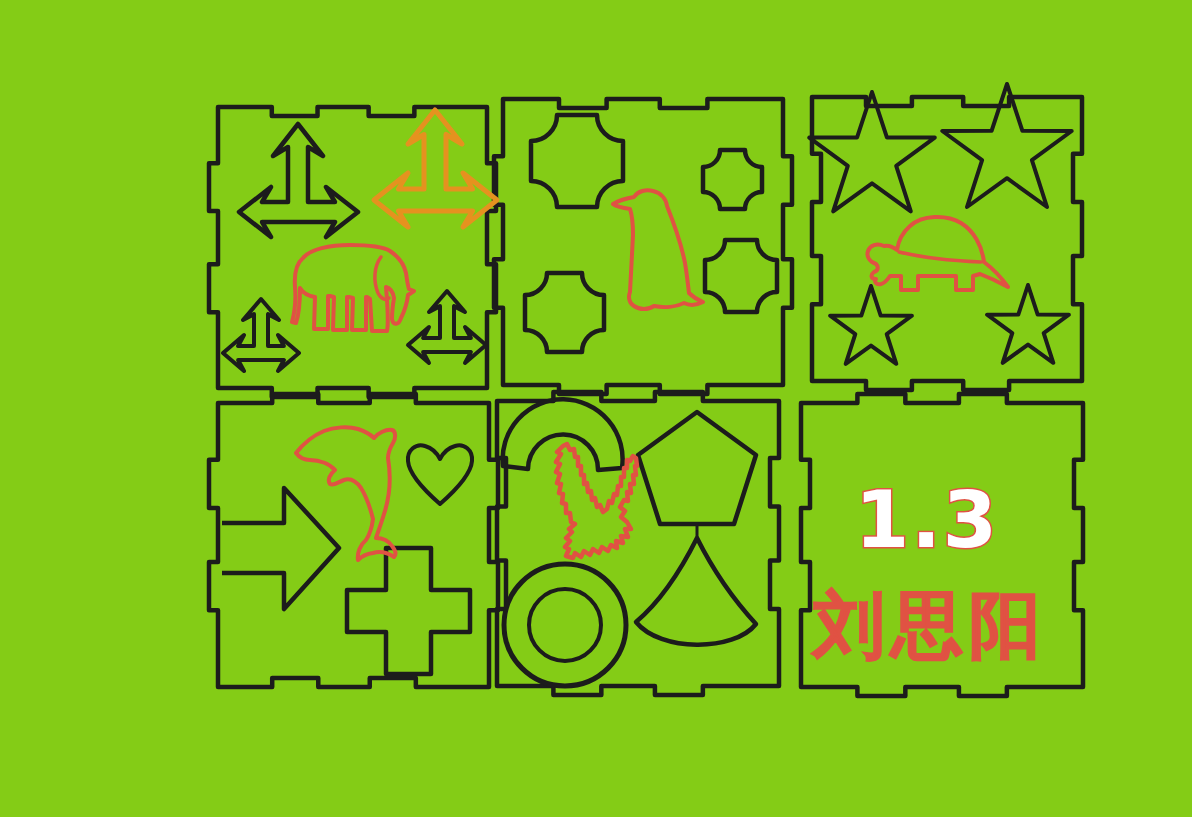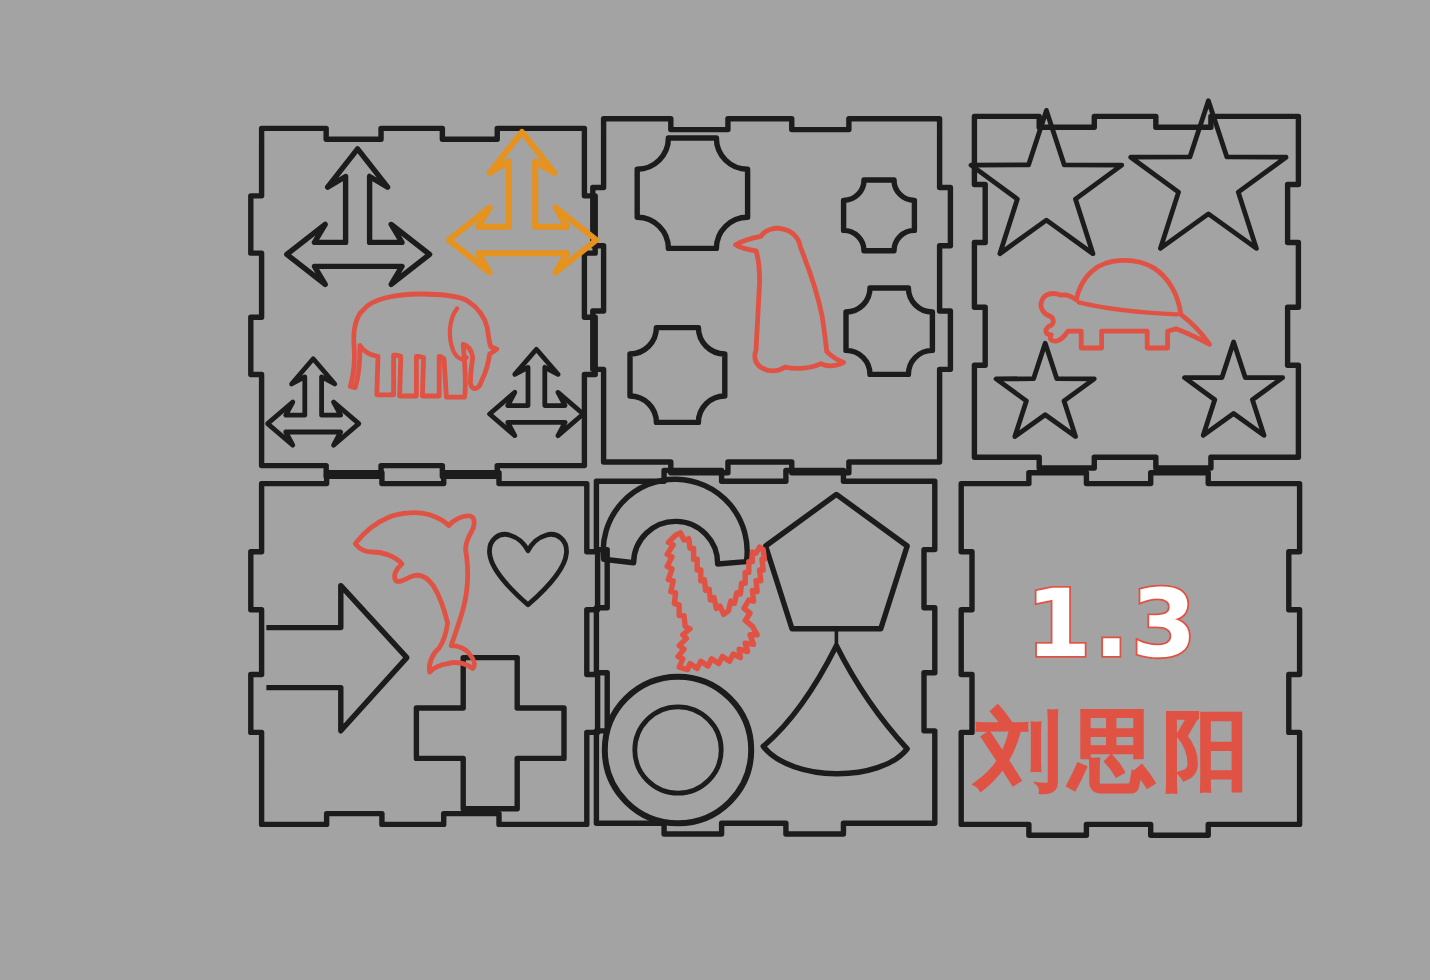--- a/index.html
+++ b/index.html
@@ -1,16 +1,16 @@
 <!DOCTYPE html>
 <html><head>
 <meta charset="utf-8">
 <style>
   html,body{margin:0;padding:0;background:#ffffff;}
-  .stage{position:relative;width:1192px;height:817px;background:#a3a3a3;overflow:hidden;
+  .stage{position:relative;width:1192px;height:817px;background:#84cc16;overflow:hidden;
          font-family:"DejaVu Sans","Liberation Sans",sans-serif;text-align:right;}
   svg{position:absolute;left:0;top:0;}
   svg path, svg circle{fill:none;stroke-linejoin:round;}
   text{font-family:"DejaVu Sans","Liberation Sans",sans-serif;}
 </style>
 </head>
 <body>
 
 <div class="stage">
   <svg width="1192" height="817" viewBox="0 0 1192 817">

